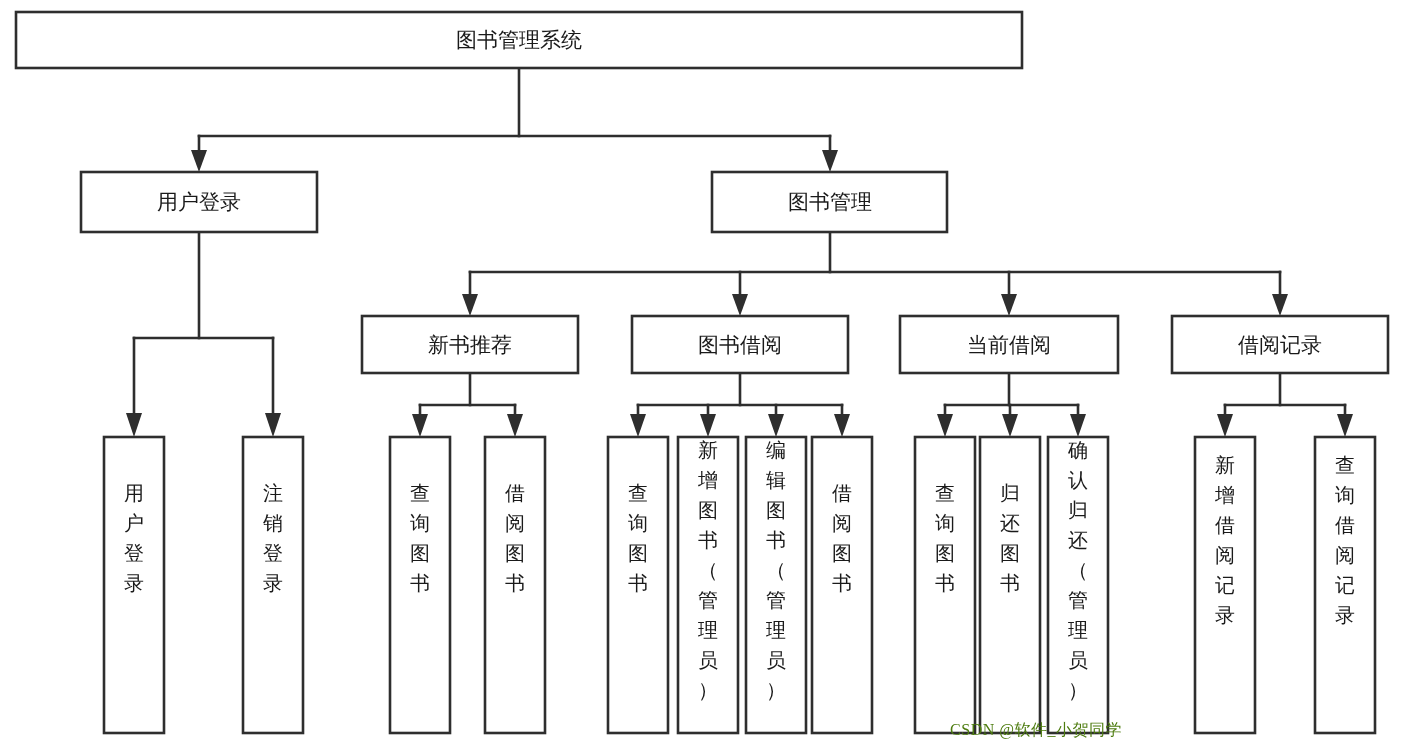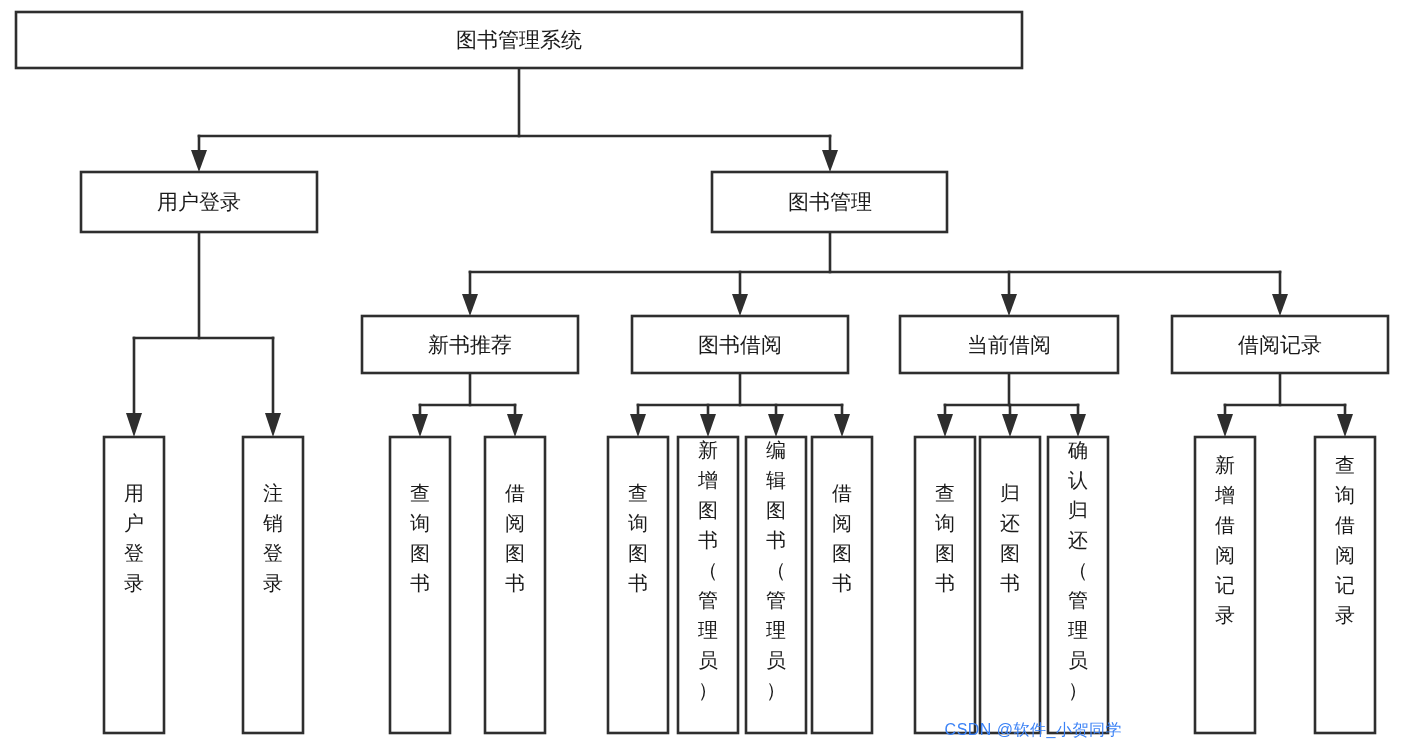--- a/index.html
+++ b/index.html
@@ -51,23 +51,23 @@
   .node-label-v {
     font-family: "Liberation Sans", sans-serif;
     font-size: 20px;
     fill: #1a1a1a;
     text-anchor: middle;
   }
   .watermark {
     position: absolute;
     right: 10px;
     bottom: 6px;
-    font-family: Liberation Sans, sans-serif;
+    font-family: Liberation Serif, serif;
     font-size: 16px;
-    color: #3b82f6;
+    color: #4d7c0f;
     white-space: nowrap;
     letter-spacing: 0.5px;
     user-select: none;
   }
 </style>
 </head>
 <body>
 
 <div id="diagram-root">
 

